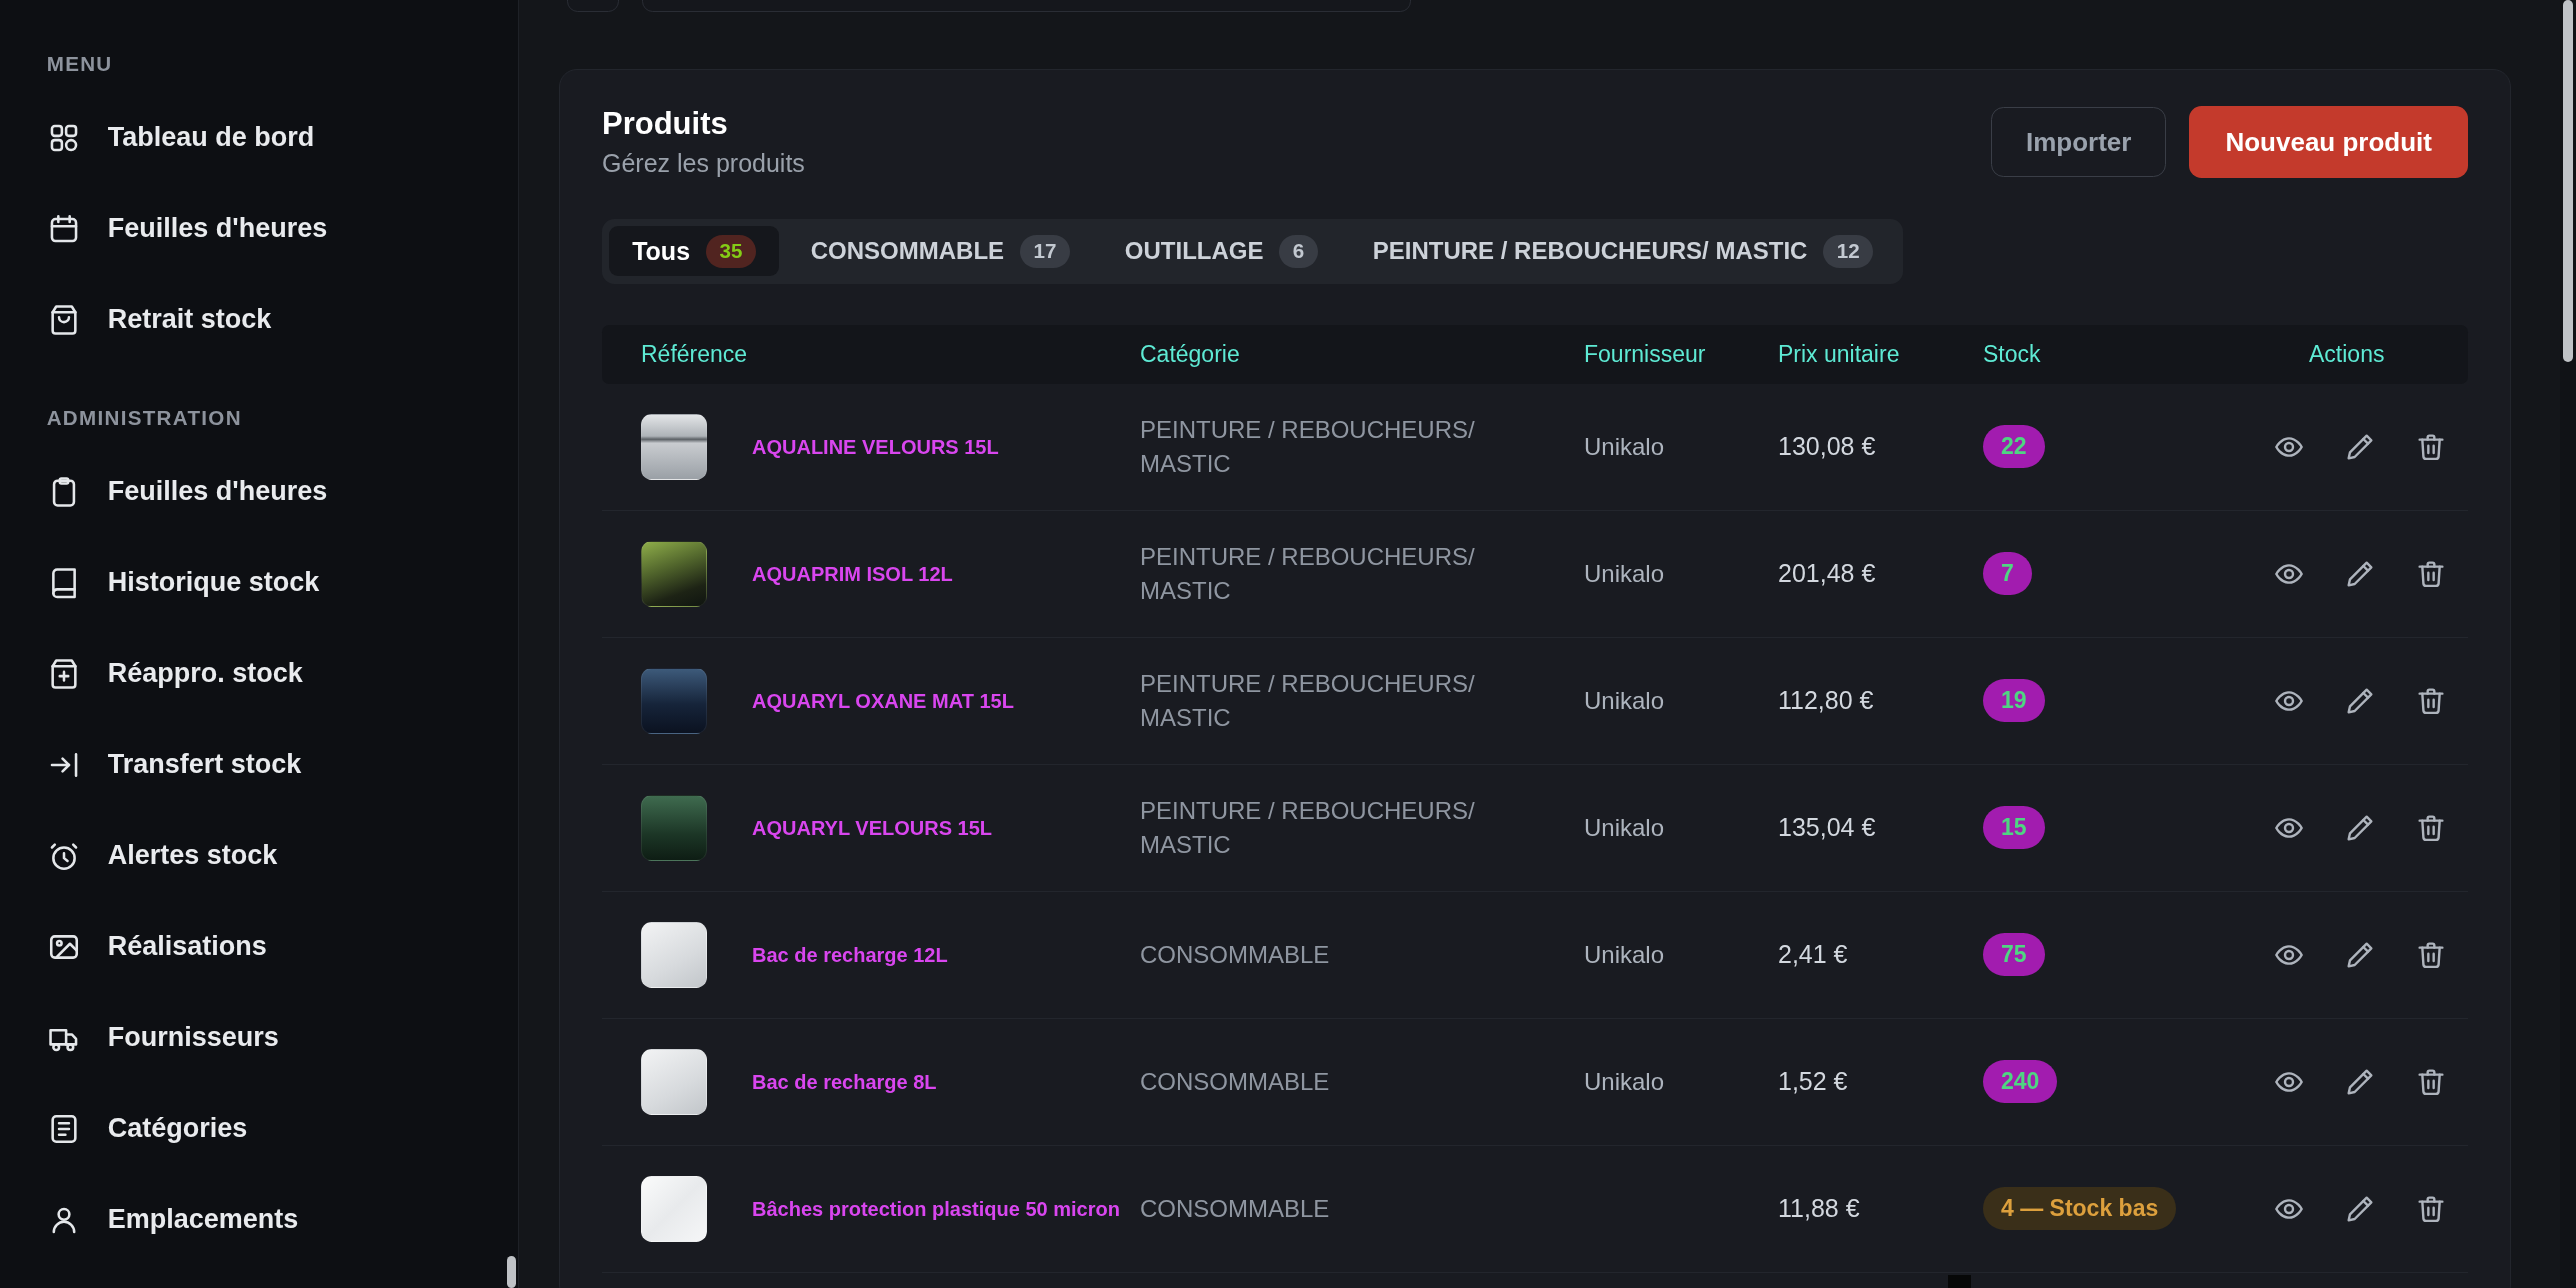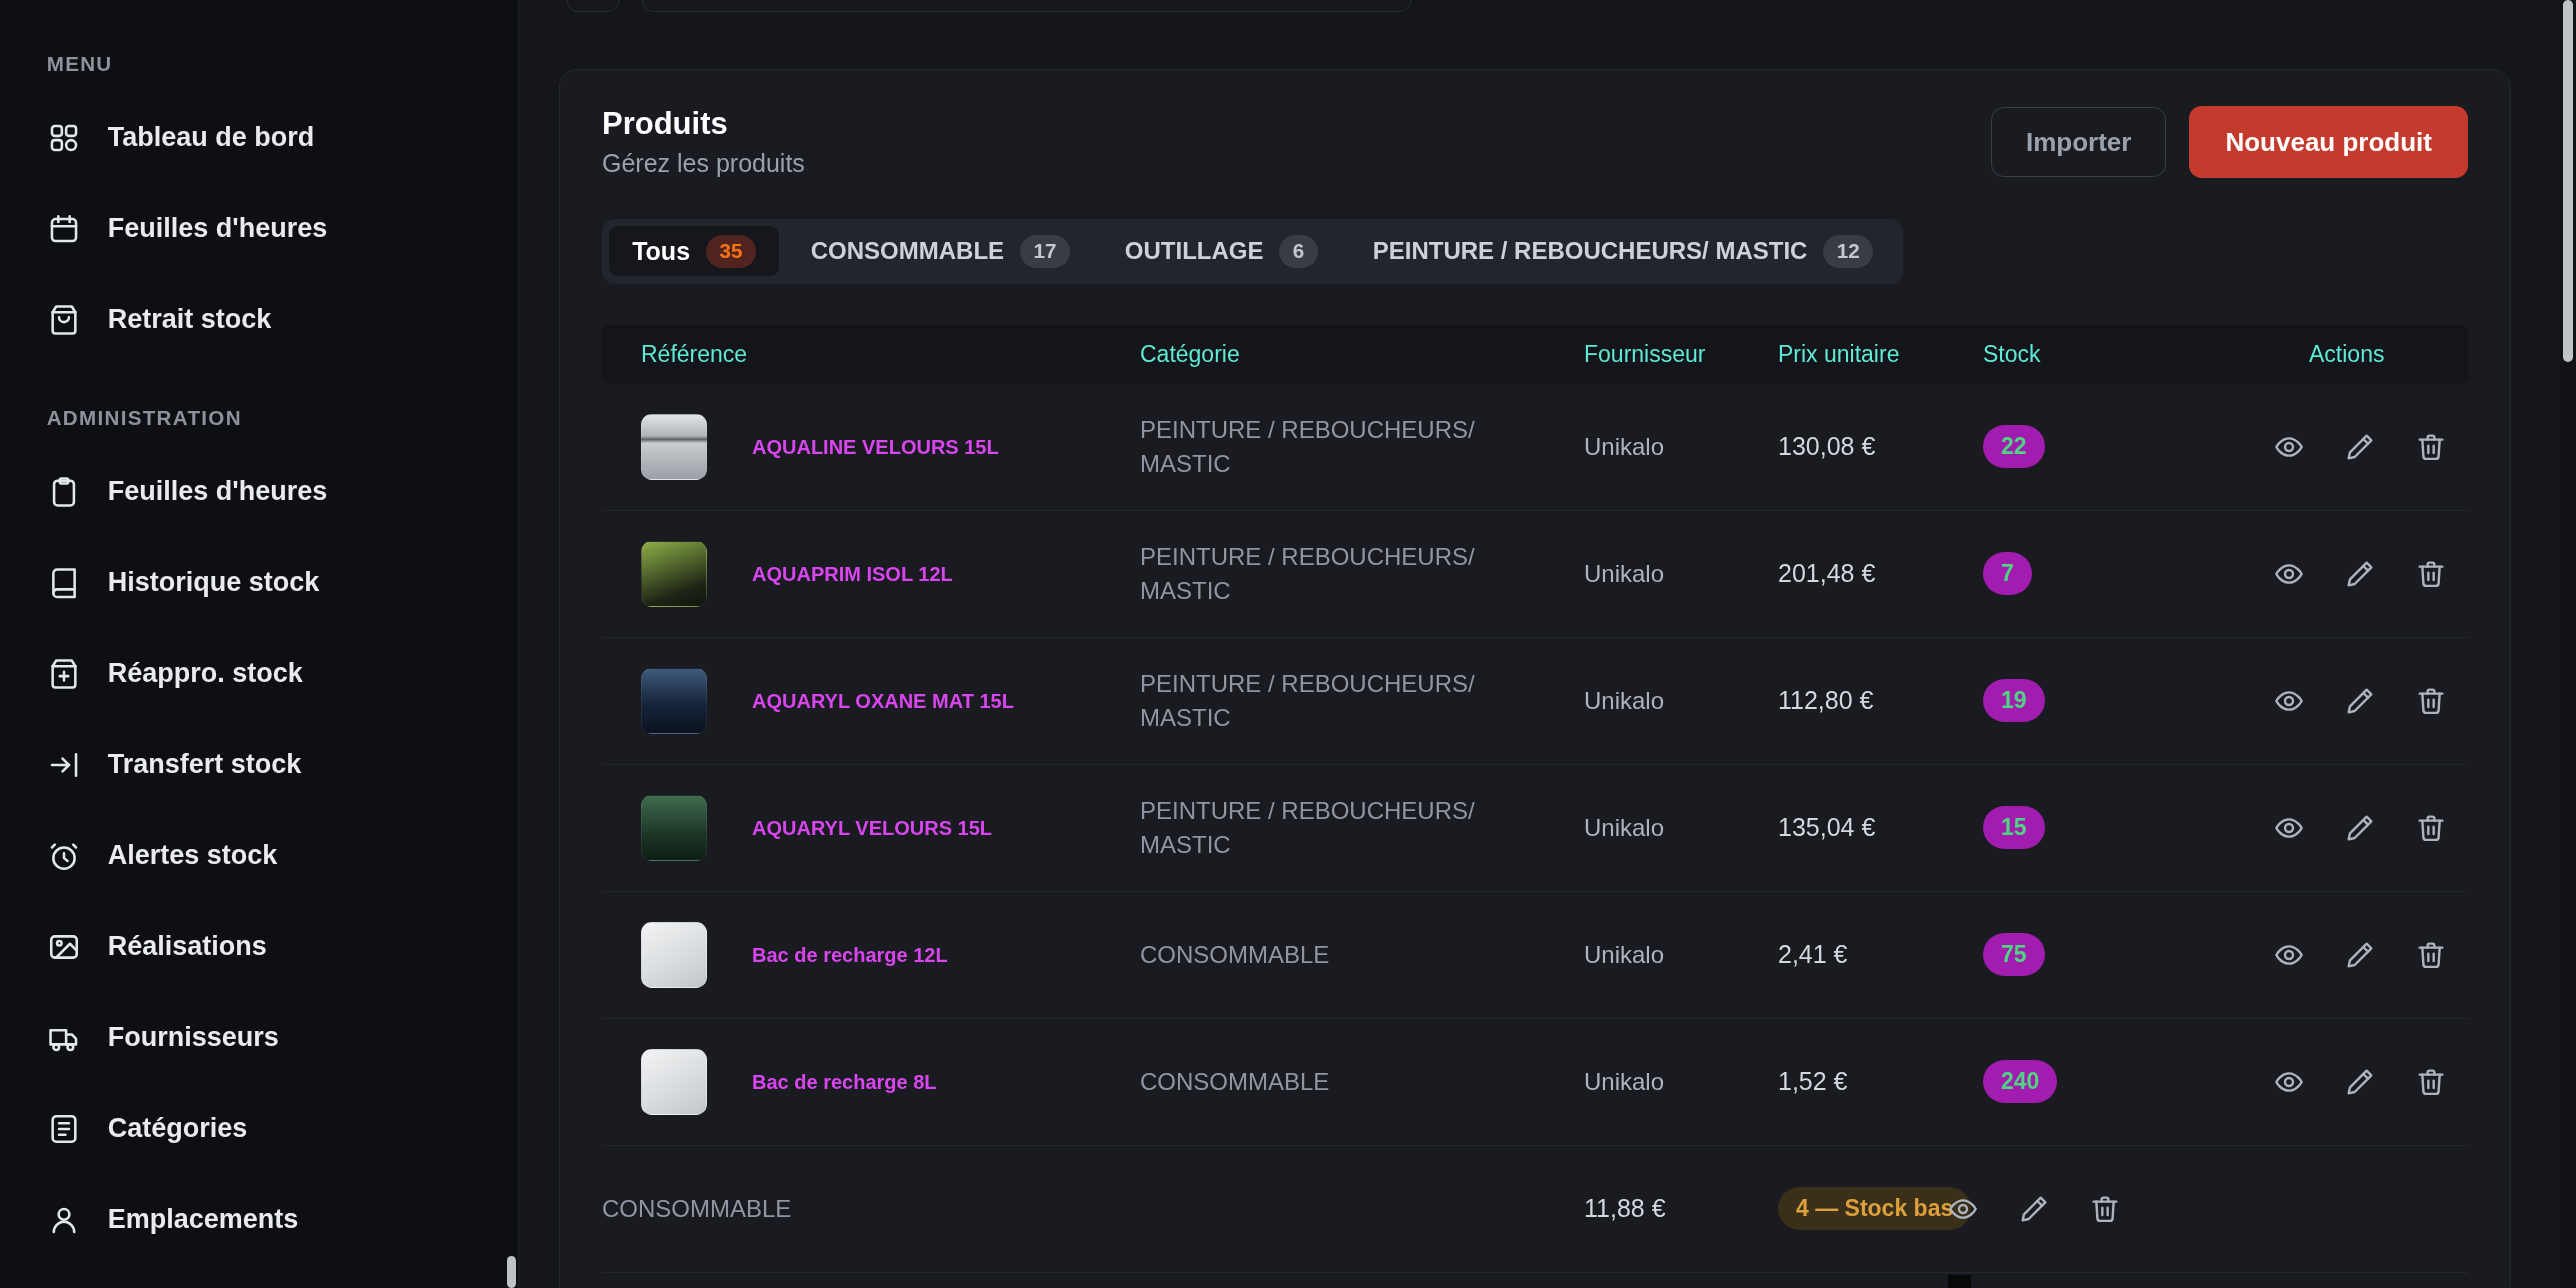--- a/index.html
+++ b/index.html
@@ -36,21 +36,21 @@
   .btn-primary { height:72px; padding:0 36px; border-radius:12.5px; border:none; background:#c43a2c; color:#fff;
                  font-size:26px; font-weight:700; font-family:inherit; cursor:pointer; }
 
   
   .tabs { display:inline-flex; align-items:center; gap:9px; background:#22252b; border-radius:12.5px; padding:7.2px; margin-top:41px; }
   .tab { display:flex; align-items:center; gap:16px; height:50px; padding:0 23px; border-radius:9px; cursor:pointer; }
   .tab.active { background:#15171c; }
   .tab-label { font-size:24px; font-weight:600; color:#cdd2d9; white-space:nowrap; }
   .tab.active .tab-label { color:#ffffff; font-size:25px; }
   .count { font-size:20.6px; font-weight:700; padding:4.5px 13.4px; border-radius:894px; background:#383c44; color:#c3c9d1; }
-  .count.red { background:#512420; color:#f97316; }
+  .count.red { background:#512420; color:#84cc16; }
 
   
   .table { margin-top:41px; }
   .thead, .trow { display:grid; grid-template-columns:538px 444px 194px 205px 326px 163px; align-items:center; }
   .thead { background:#13151a; height:59px; border-radius:7.2px; }
   .th { font-size:23px; color:#5eead4; font-weight:500; }
   .th.ref { padding-left:39px; }
   .trow { min-height:127px; border-bottom:0.9px solid #23262d; }
   .cell.ref { display:flex; align-items:center; gap:25px; padding-left:39px; }
   .thumb { width:66px; height:66px; border-radius:10.7px; flex:0 0 66px; border:0.9px solid rgba(255,255,255,0.07); }
@@ -419,20 +419,24 @@
           <button class="icon-btn"><span><svg viewBox="0 0 24 24" fill="none" stroke="currentColor" stroke-width="1.8" stroke-linecap="round" stroke-linejoin="round">
                   <path d="M3.5 6.5h17"></path>
                   <path d="M9.5 6.5V4.8A1.3 1.3 0 0 1 10.8 3.5h2.4a1.3 1.3 0 0 1 1.3 1.3v1.7"></path>
                   <path d="M18.5 6.5 17.7 19a2 2 0 0 1-2 1.9H8.3a2 2 0 0 1-2-1.9L5.5 6.5"></path>
                   <path d="M10 11v5.5M14 11v5.5"></path>
                 </svg></span></button>
         </div>
       </div>
 
       <div class="trow">
+        <div class="cell ref">
+          <span class="thumb thumb-6"></span>
+          <span class="pname">Bâches protection plastique 50 micron</span>
+        </div>
         <div class="cell cat"><span class="cat-text">CONSOMMABLE</span></div>
         <div class="cell sup"></div>
         <div class="cell price">11,88 €</div>
         <div class="cell stock"><span class="badge low">4 — Stock bas</span></div>
         <div class="cell actions">
           <button class="icon-btn"><span><svg viewBox="0 0 24 24" fill="none" stroke="currentColor" stroke-width="1.8" stroke-linecap="round" stroke-linejoin="round">
                   <path d="M2.5 12S6 5.5 12 5.5 21.5 12 21.5 12 18 18.5 12 18.5 2.5 12 2.5 12Z"></path>
                   <circle cx="12" cy="12" r="3"></circle>
                 </svg></span></button>
           <button class="icon-btn"><span><svg viewBox="0 0 24 24" fill="none" stroke="currentColor" stroke-width="1.8" stroke-linecap="round" stroke-linejoin="round">

